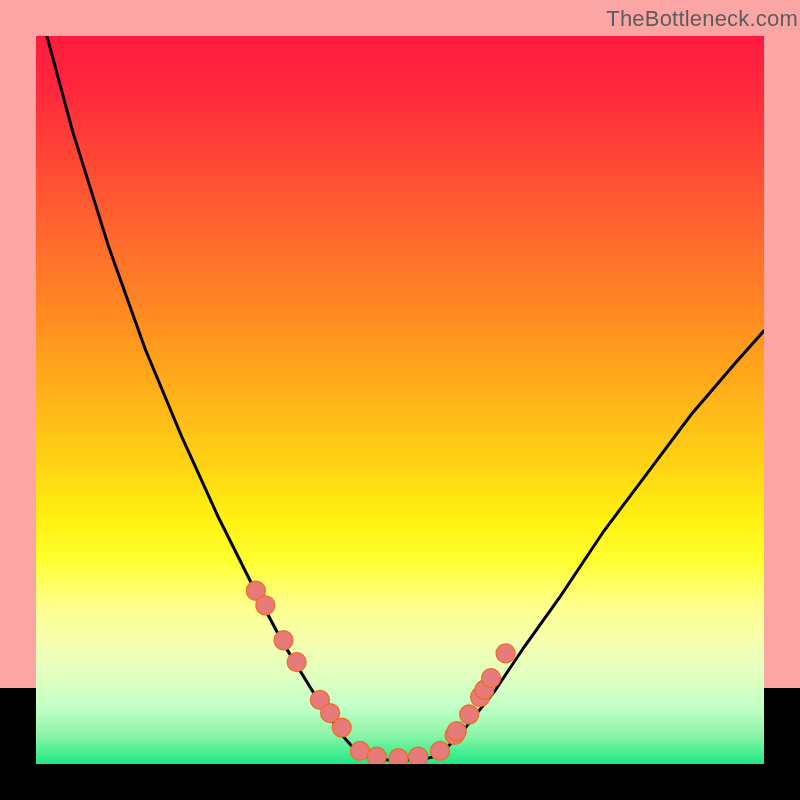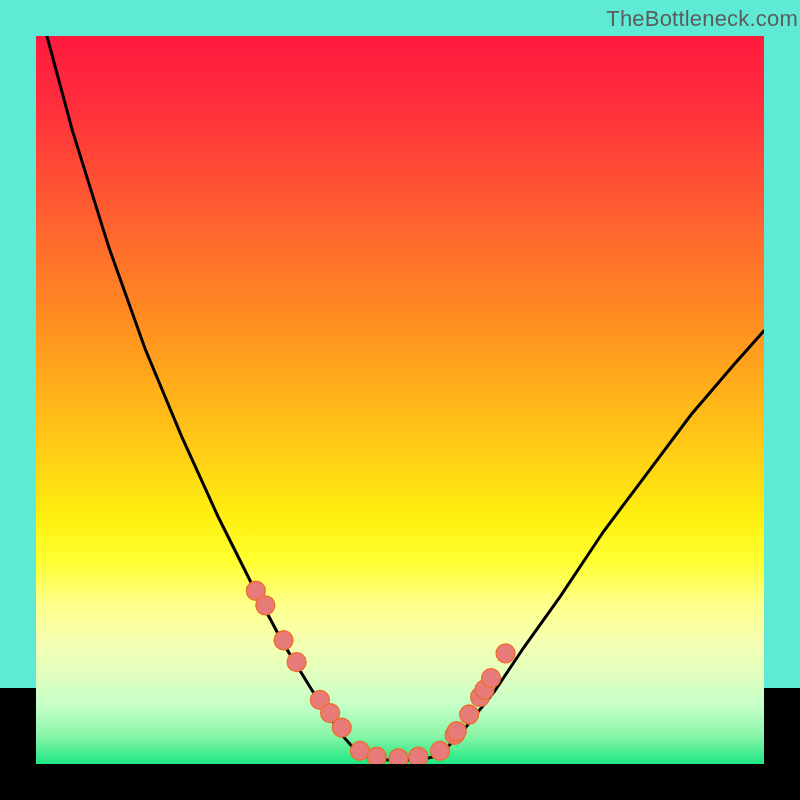--- a/index.html
+++ b/index.html
@@ -1,16 +1,16 @@
 <!DOCTYPE html>
 <html><head>
 <meta charset="utf-8">
 <style>
 html,body{margin:0;padding:0;width:800px;height:800px;background:#000;overflow:hidden;font-family:Arial,Helvetica,sans-serif}
-.wrap{position:relative;width:800px;height:688px;background:#5eead4}
+.wrap{position:relative;width:800px;height:688px;background:#fca5a5}
 .plot{position:absolute;left:36px;top:36px;width:728px;height:728px}
 .grad{position:absolute;inset:0;background:linear-gradient(to bottom,
   #ff1a3d 0%, #ff2a3d 8%, #ff4a35 18%, #ff6a2d 28%, #ff8a22 38%,
   #ffad1a 48%, #ffd015 58%, #fff010 66%, #ffff30 72%, #ffff8a 78%,
   #f6ffb0 83%, #e0ffc0 88%, #c4ffc8 92%, #8cf5a8 96%, #1de884 100%)}
 .attribution{position:absolute;top:6px;right:2px;color:#5d5d5d;font-size:22px;font-weight:500;letter-spacing:.2px}
 svg{position:absolute;inset:0}
 </style>
 </head>
 <body>

